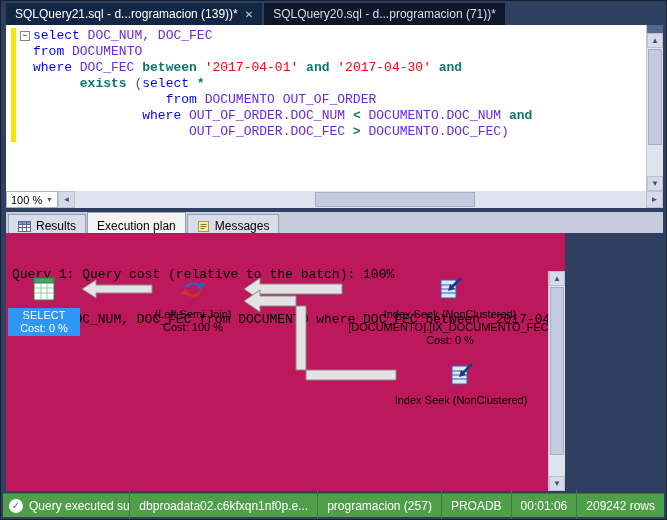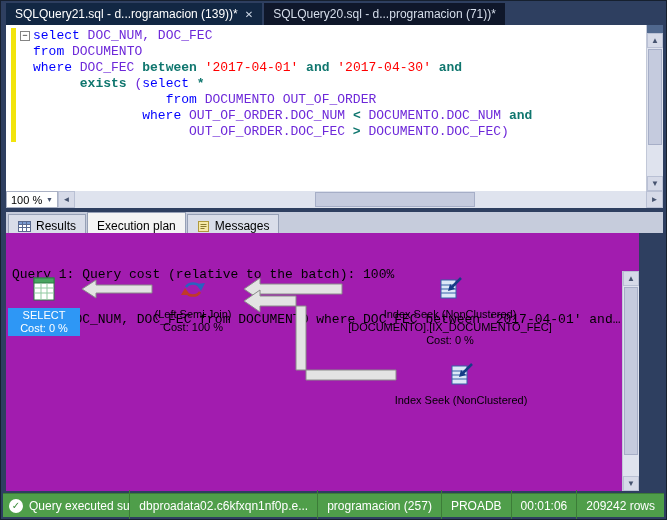--- a/index.html
+++ b/index.html
@@ -33,21 +33,21 @@
   .zoom-box { width:52px; background:#ffffff; border:1px solid #aab1c4; font-size:11px; color:#000; display:flex; align-items:center; justify-content:space-between; padding:0 4px; }
   .zoom-chevron { font-size:7px; color:#46536f; }
   .hs-btn { width:17px; display:flex; align-items:center; justify-content:center; font-size:8px; color:#46536f; background:#d6dae8; border:1px solid #b9c0d4; }
   .hs-track { flex:1; position:relative; }
   .hs-thumb { position:absolute; left:42%; width:28%; top:1px; bottom:1px; background:#c5cbde; border:1px solid #a6aec7; }
   
   .results-tabbar { position:absolute; top:211px; left:5px; width:657px; height:21px; background:#c6ccdc; display:flex; align-items:flex-end; padding-left:2px; }
   .rtab { display:flex; align-items:flex-end; gap:5px; height:19px; padding:0 9px; font-size:12px; color:#000; background:#d9dde9; border:1px solid #96a0b6; border-bottom:none; margin-right:1px; cursor:default; }
   .rtab.active { background:#f4f4f4; height:21px; }
   
-  .plan-pane { position:absolute; top:232px; left:5px; width:633px; height:258px; background:#a21caf; }
+  .plan-pane { position:absolute; top:232px; left:5px; width:559px; height:258px; background:#be185d; }
   .plan-header { padding:4px 0 0 6px; font-family:"Liberation Mono","DejaVu Sans Mono",monospace; font-size:13px; line-height:15px; color:#000; white-space:pre; overflow:hidden; }
   .plan-canvas { position:absolute; top:36px; left:0; width:640px; bottom:0; }
   .arrows { position:absolute; left:0; top:0; }
   .pnode { position:absolute; text-align:center; font-size:11px; line-height:13px; color:#000; }
   .picon { margin:0 auto 2px auto; width:28px; height:28px; }
   .sel-label { background:#2e97f5; color:#ffffff; padding:1px 2px; }
   .plan-vscroll { position:absolute; right:0; top:38px; bottom:0; width:17px; background:#dfe3ee; border-left:1px solid #c2c8d8; }
   
   .statusbar { position:absolute; left:2px; right:2px; bottom:2px; height:24px; background:#4f9e4a; border-top:1px solid #3c7c38; display:flex; align-items:center; color:#ffffff; font-size:12px; }
   .sb-check { margin-left:6px; width:14px; height:14px; border-radius:50%; background:#ffffff; color:#3a8a3a; font-size:10px; line-height:14px; text-align:center; font-weight:bold; flex:0 0 auto; }

